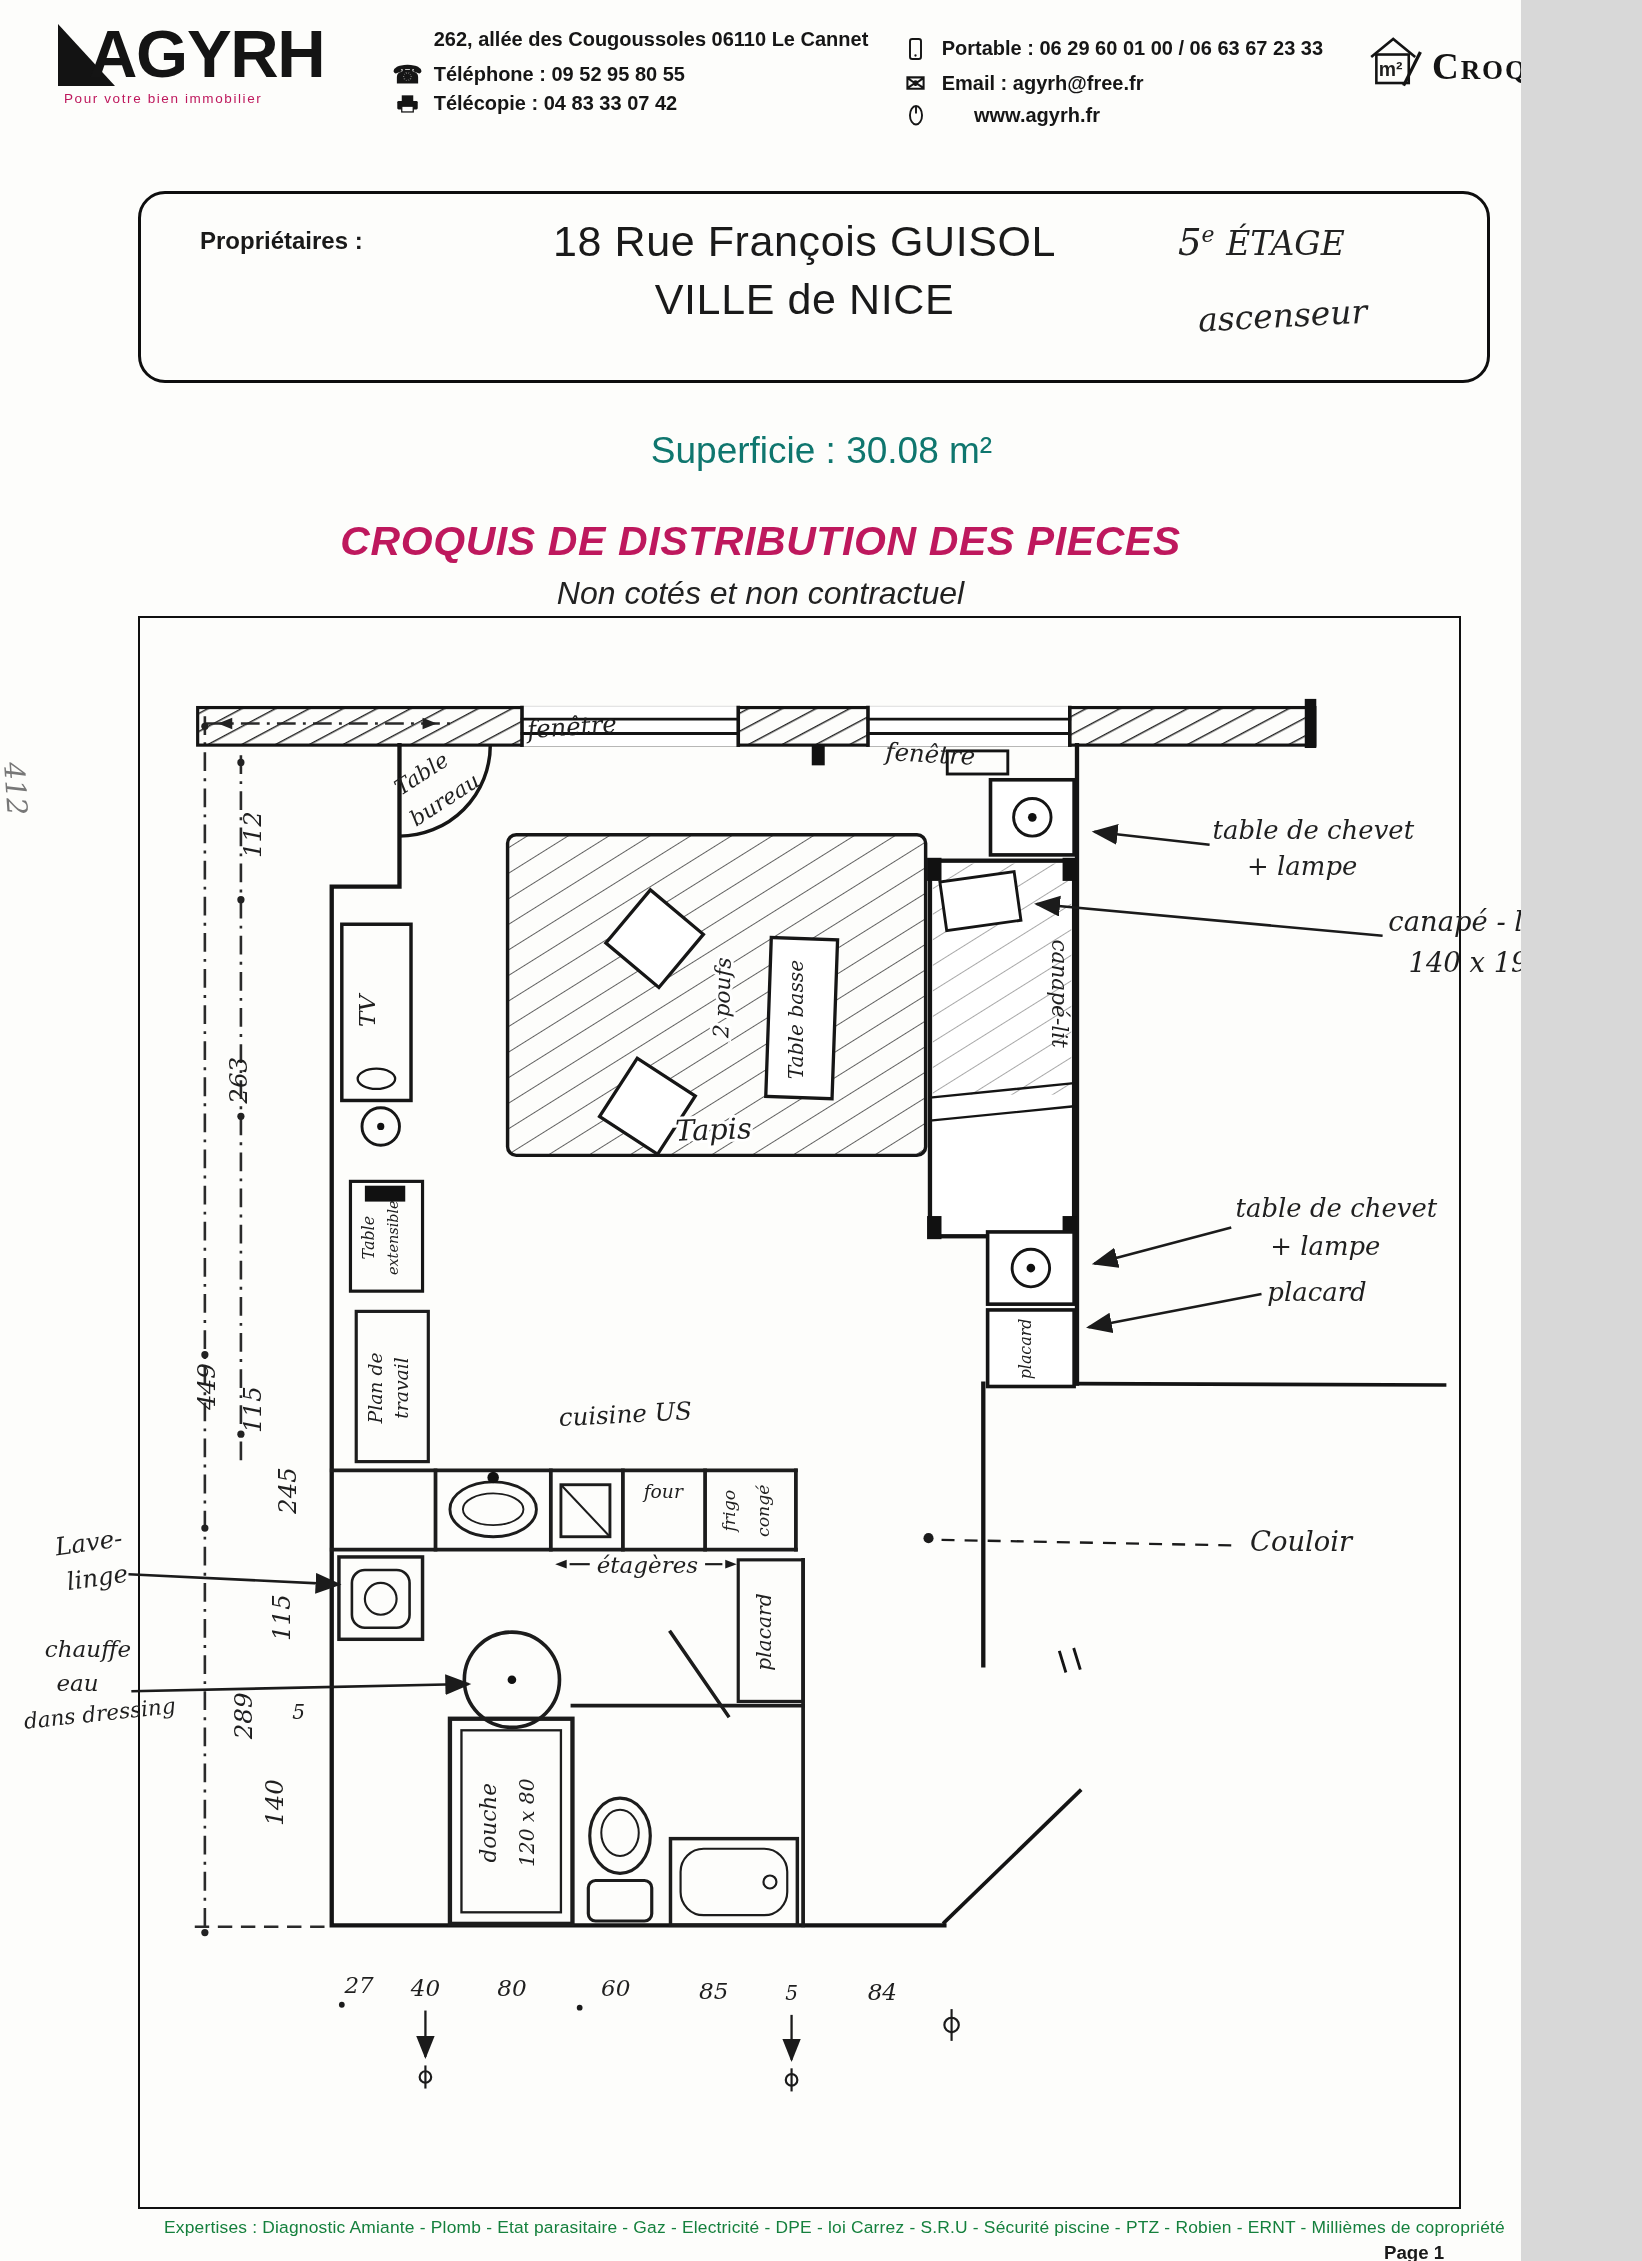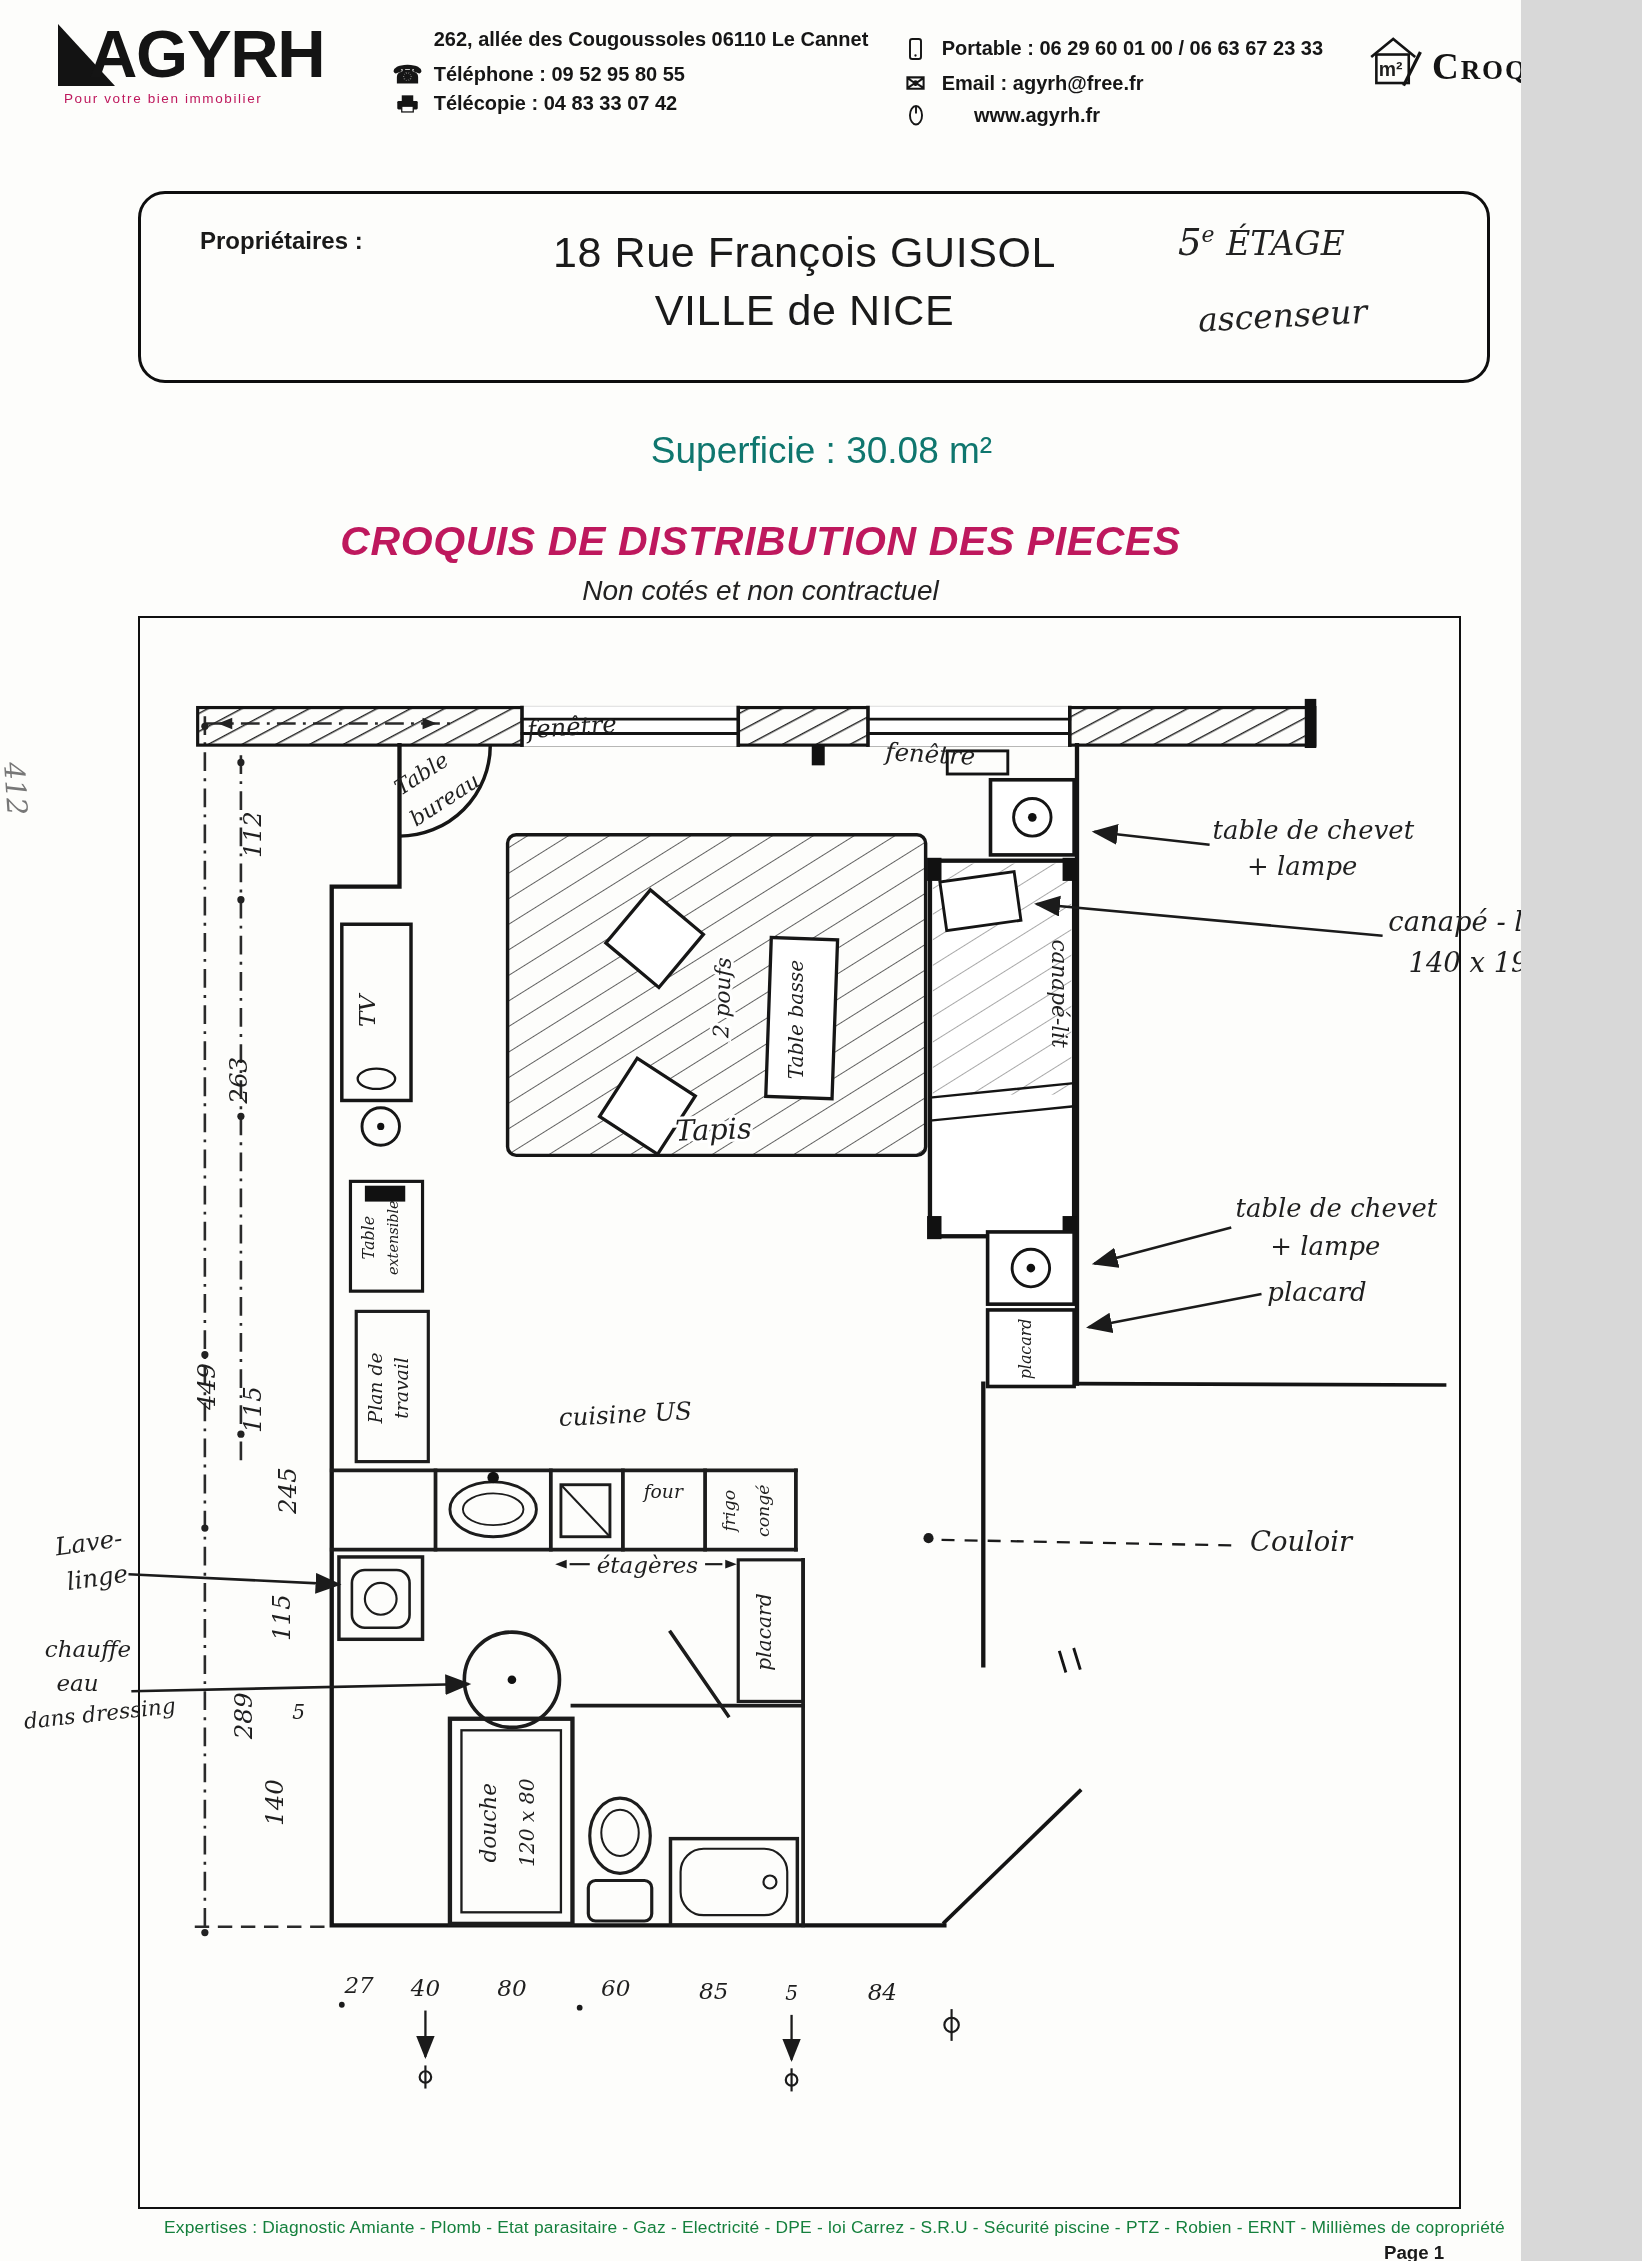--- a/index.html
+++ b/index.html
@@ -29,33 +29,33 @@
 
   .badge { position:absolute; left:1366px; top:35px; display:flex; gap:9px; align-items:flex-start; }
   .badge-word { display:flex; align-items:baseline; font-family:"Liberation Serif", serif; font-weight:bold; letter-spacing:1.9px; margin-top:10.3px; color:#141414; }
   .badge-word .big { font-size:37px; }
   .badge-word .rest { font-size:27px; }
 
   
   .owner-box { position:absolute; left:138px; top:191px; width:1352px; height:192px;
                border:3.2px solid #0e0e0e; border-radius:27px; }
   .owner-label { position:absolute; left:59px; top:33px; font-size:24px; font-weight:bold;text-align:center; }
-  .owner-lines { position:absolute; left:335px; top:34px; width:657px; text-align:center; }
+  .owner-lines { position:absolute; left:335px; top:23px; width:657px; text-align:center; }
   .owner-line1 { font-size:43px; letter-spacing:0.6px; }
   .owner-line2 { font-size:43px; letter-spacing:0.6px; margin-top:9px; }
   .floor-note { position:absolute; left:1037px; top:27px; font-size:37px; }
   .floor-note sup { font-size:22px; }
   .floor-note .word { margin-left:11.6px; font-size:33px; }
   .floor-note2 { position:absolute; left:1057px; top:102px; font-size:33px; transform:rotate(-3deg); }
 
   .surface { position:absolute; left:451px; top:430px; width:741px; text-align:center; font-size:37px; color:#0f766e; }
   .main-title { position:absolute; left:0; right:0; top:518px; text-align:center;
                 font-size:41px; font-weight:bold; font-style:italic; letter-spacing:0.6px; color:#be185d; }
   .subtitle { position:absolute; left:0; right:0; top:575px; text-align:center;
-              font-size:28px; font-style:italic; color:#222; }
+              font-size:32px; font-style:italic; color:#222; }
 
   
   .plan-box { position:absolute; left:138px; top:616px; width:1323px; height:1593px;
               border:2.6px solid #101010; }
   .plan-box svg { width:100%; height:100%; display:block; overflow:visible; }
 
   .margin-note { position:absolute; left:30px; top:761px; font-size:28px; color:#777;
                  transform:rotate(86deg); transform-origin:left top; }
 
   

